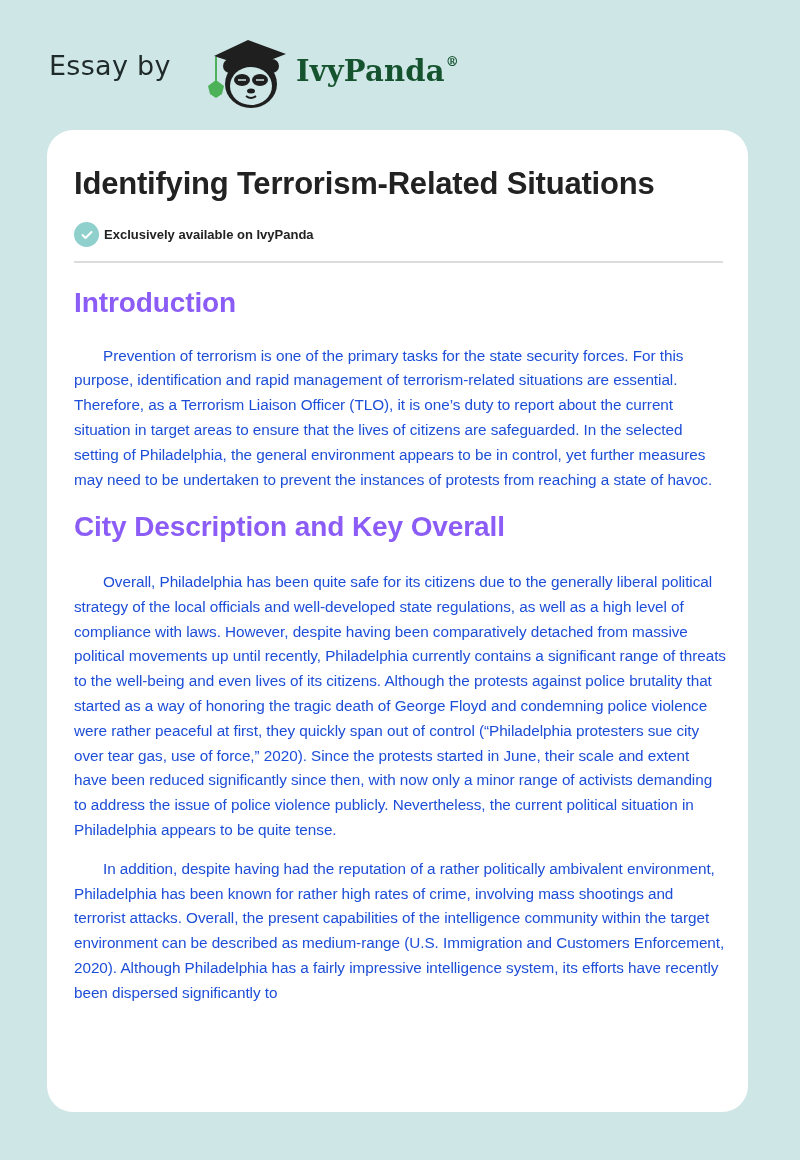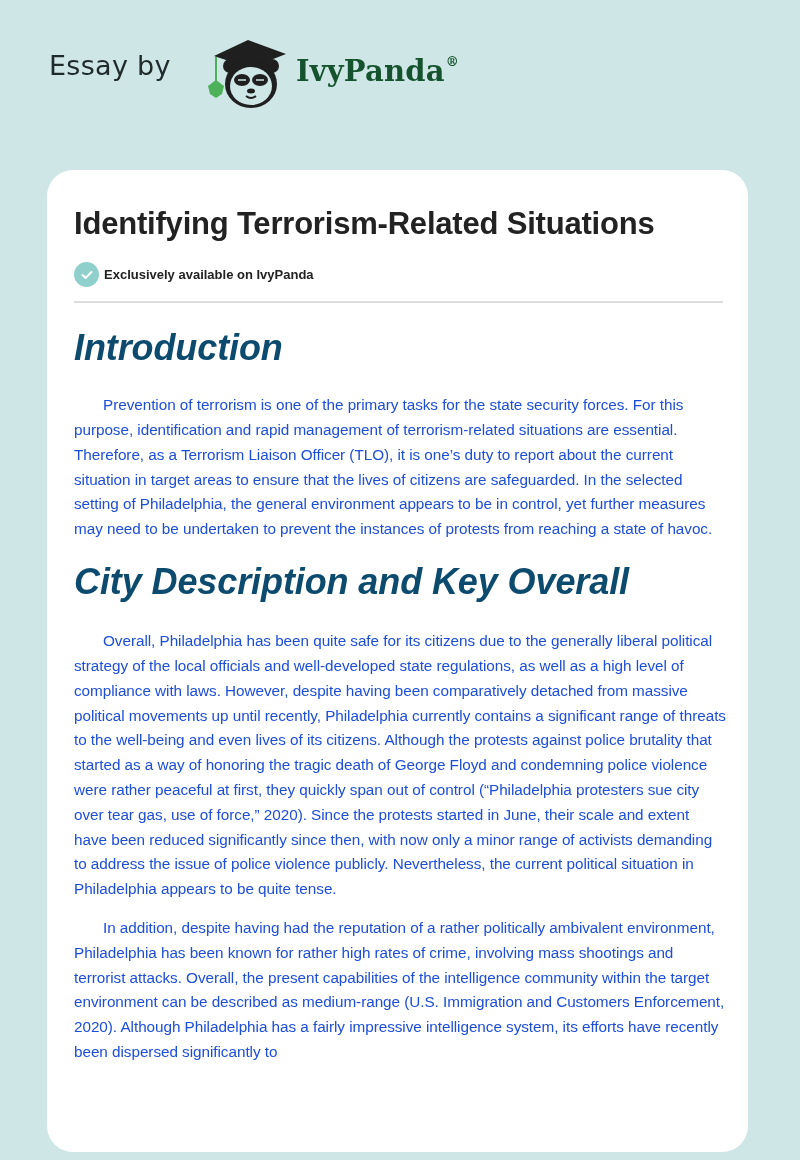--- a/index.html
+++ b/index.html
@@ -48,21 +48,20 @@
       top: -4px;
       margin-left: 1px;
     }
     .card {
       position: absolute;
       left: 47px; top: 130px;
       width: 701px; height: 982px;
       background: #ffffff;
       border-radius: 26px;
       overflow: hidden;
-      margin-top: 40px;
     }
     .title {
       position: absolute;
       left: 27px; top: 36px;
       font-size: 31px;
       font-weight: bold;
       color: #222;
       letter-spacing: -0.2px;
       white-space: nowrap;
     }
@@ -91,26 +90,25 @@
       left: 27px; top: 131px;
       width: 649px; height: 2px;
       background: #dcdcdc;
     }
     .content {
       position: absolute;
       left: 27px; top: 150px;
       width: 652px;
     }
     h2 {
-      font-size: 36px;
+      font-size: 28px;
       font-weight: bold;
-      color: #0c4a6e;
+      color: #8b5cf6;
       line-height: 1.2;
       letter-spacing: -0.1px;
-      font-style: italic;
     }
     p {
       font-size: 15.3px;
       line-height: 24.8px;
       color: #1d4ed8;
       text-indent: 29px;
       letter-spacing: -0.05px;
     }
     .h-intro { margin-top: 6px; margin-bottom: 24px; }
     .h-city { margin-top: 18px; margin-bottom: 26px; }

